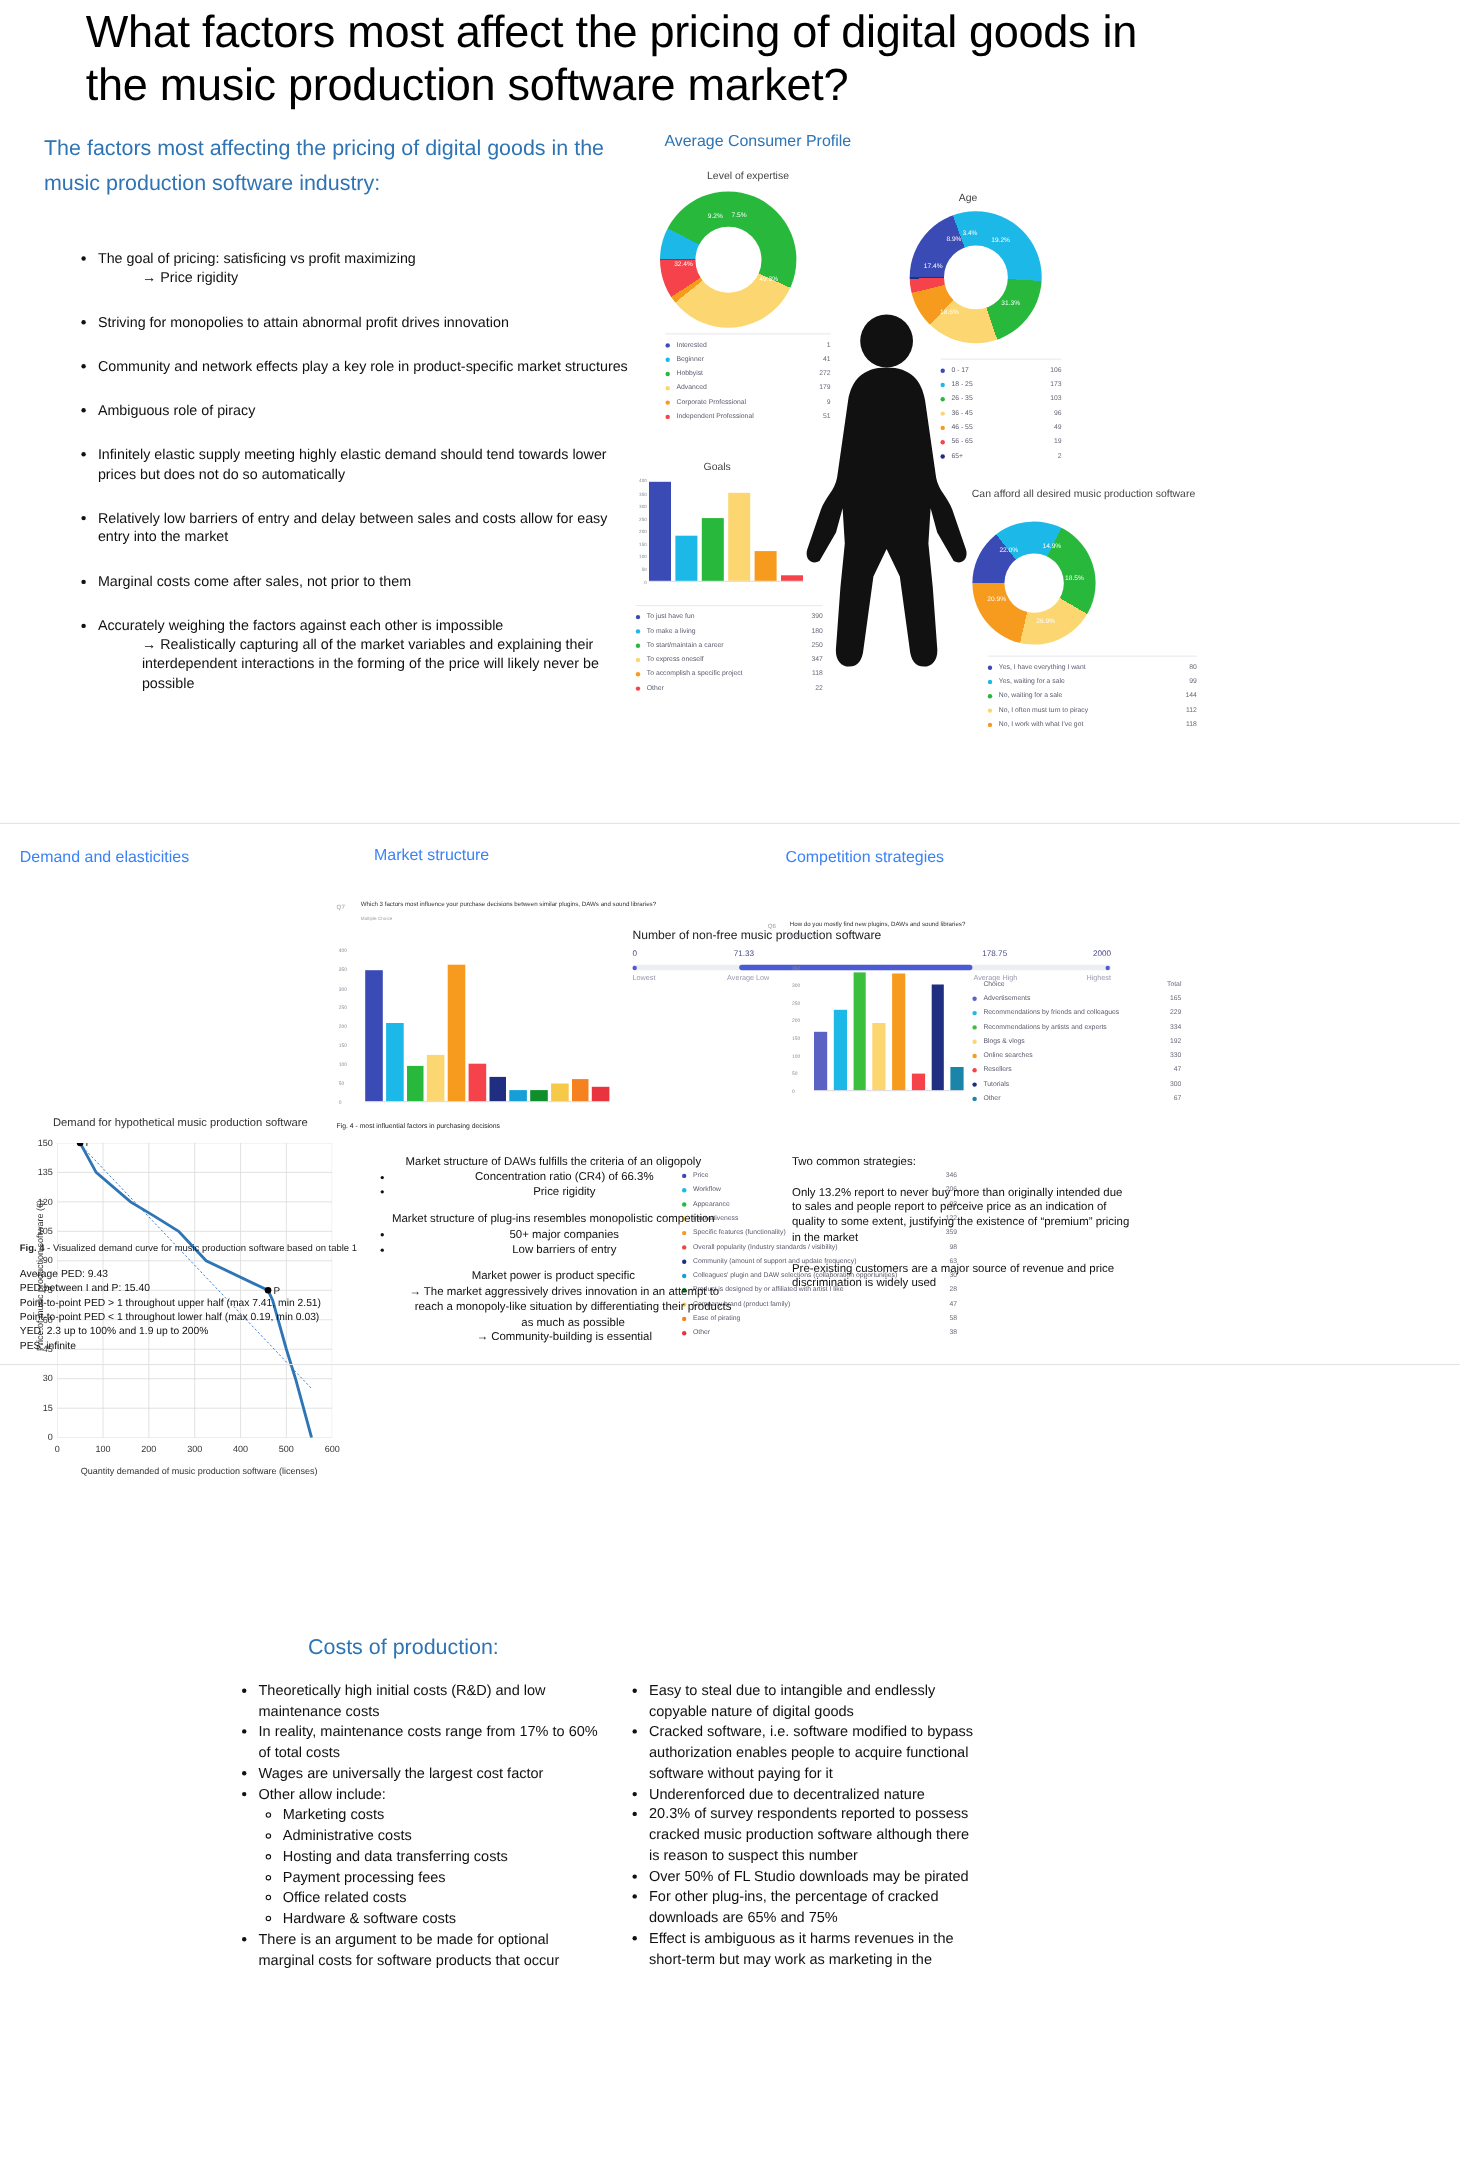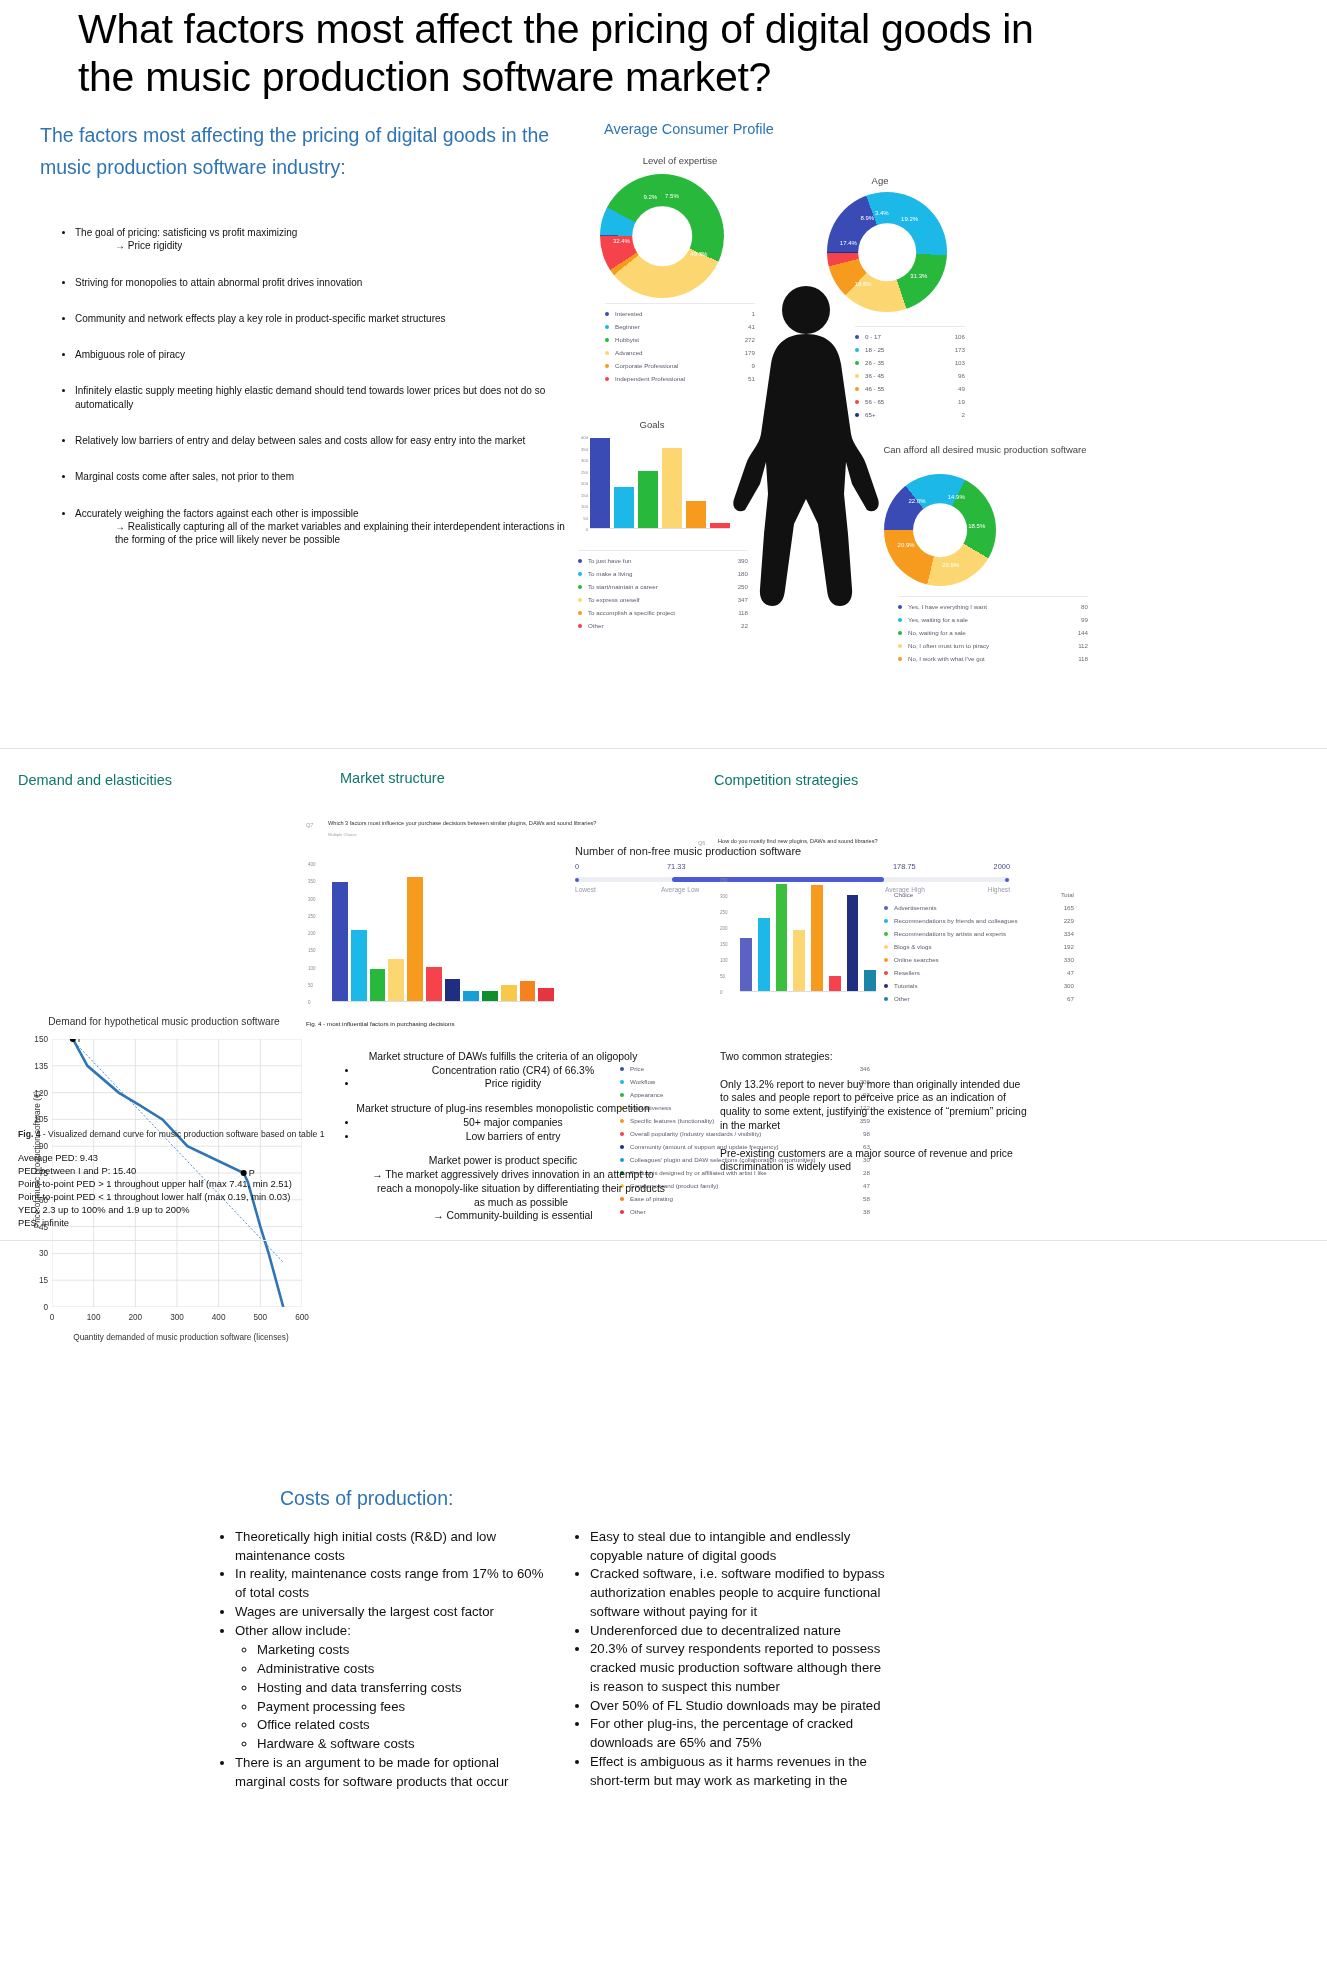--- a/index.html
+++ b/index.html
@@ -23,22 +23,22 @@
   }
 
   
   .intro-head {
     position:absolute; left:40px; top:120px; width:520px;
     color:#2E74B5; font-size:19.5px; line-height:1.63;
   }
 
   
   .main-bullets {
-    position:absolute; left:49px; top:226px; width:520px;
-    font-size:10px; line-height:1.33;
+    position:absolute; left:63px; top:226px; width:520px;
+    font-size:13px; line-height:1.33;
   }
   .main-bullets ul { margin:0; padding-left:26px; list-style:disc; }
   .main-bullets li { margin-bottom:23px; }
   .sub-arrow { display:block; padding-left:40px; }
 
   
   .acp-title {
     position:absolute; left:604px; top:121px;
     color:#2E74B5; font-size:14.5px;
   }
@@ -99,21 +99,21 @@
   .slider-nums { position:relative; height:11px; font-size:7.4px; color:#4a4a8a; }
   .slider-nums span { position:absolute; top:0; }
   .slider-track { position:relative; height:5px; background:#eceef4; border-radius:3px; margin:4px 0; }
   .slider-fill { position:absolute; top:0; height:5px; background:#4c5bd4; border-radius:3px; }
   .slider-knob { position:absolute; top:50%; width:4px; height:4px; border-radius:50%;
                  background:#4c5bd4; transform:translate(-50%,-50%); }
   .slider-labels { position:relative; height:11px; font-size:6.6px; color:#9a9ab0; }
   .slider-labels span { position:absolute; top:0; }
 
   
-  .sec-head { position:absolute; color:#0f766e; font-size:14.5px; }
+  .sec-head { position:absolute; color:#3b82f6; font-size:14.5px; }
 
   
   .demand-wrap { position:absolute; left:18px; top:1016px; width:292px; height:390px; }
   .demand-title { text-align:center; font-size:10.2px; color:#333; margin-bottom:6px; }
   .dc-box { position:relative; width:292px; height:322px; }
   .dc-ylabel {
     position:absolute; left:-96px; top:122px; width:230px;
     font-size:8.2px; color:#333; text-align:center;
     transform:rotate(-90deg);
   }

